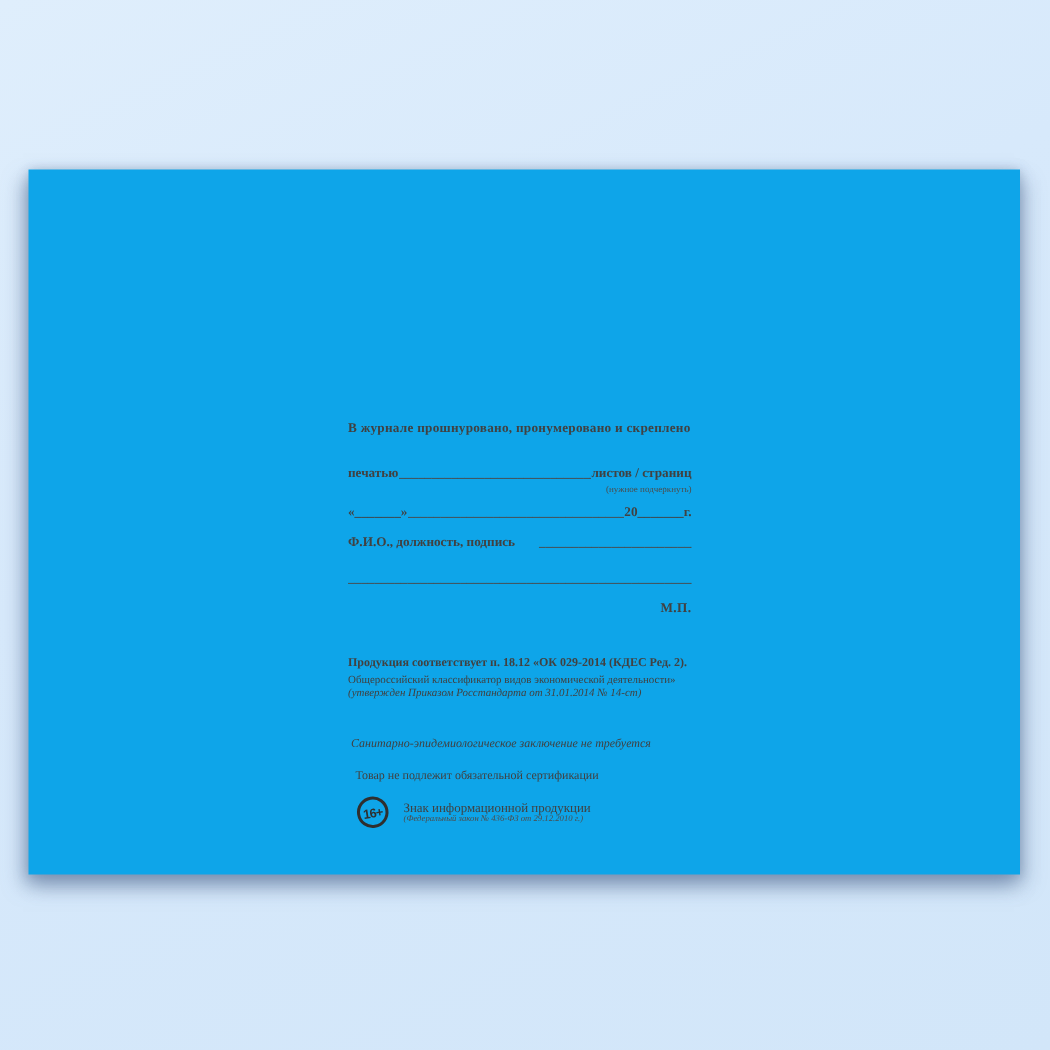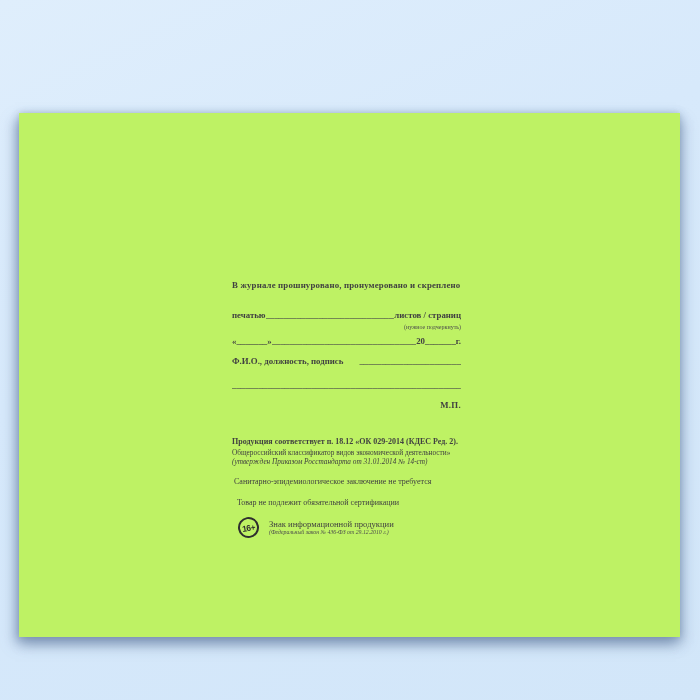--- a/index.html
+++ b/index.html
@@ -2,22 +2,22 @@
 <html><head>
 <meta charset="utf-8">
 <style>
   html,body{margin:0;padding:0;}
   body{
     width:700px;height:700px;position:relative;overflow:hidden;
     background:linear-gradient(155deg,#dfeefc 0%,#d7e9fb 40%,#d2e6f9 100%);
     font-family:"Liberation Serif","DejaVu Serif",serif;
   }
   .sheet{
-    position:absolute;left:19px;top:113px;width:661px;height:524px;
-    background:#bef264;
+    position:absolute;left:19px;top:113px;width:661px;height:470px;
+    background:#0ea5e9;
     box-shadow:-4px 7px 12px rgba(96,122,158,.55),
                4px 7px 12px rgba(96,122,158,.38),
                0 0 7px rgba(108,134,168,.42);
   }
   .text-col{
     position:absolute;left:213px;top:167px;width:229px;
     color:#414141;
   }
   .line{display:flex;align-items:baseline;}
   .fill{flex:1 1 0;min-width:0;overflow:hidden;white-space:nowrap;color:#4a4a4a;}
@@ -26,21 +26,21 @@
   .l2{margin-top:19px;}
   .note-sm{font-size:6px;line-height:7px;margin-top:3px;text-align:right;font-weight:normal;color:#4c4c4c;}
   .l4{margin-top:5px;}
   .l5{margin-top:9px;gap:16px;}
   .l6{margin-top:13px;overflow:hidden;white-space:nowrap;color:#4a4a4a;}
   .lmp{margin-top:9px;text-align:right;letter-spacing:0.3px;}
   .b2{font-size:8px;line-height:10px;white-space:nowrap;}
   .l8{margin-top:26px;font-weight:bold;}
   .l9{font-size:7.3px;line-height:9px;margin-top:1px;}
   .l10{font-size:7.3px;line-height:9px;font-style:italic;margin-top:0;}
-  .n1{margin-top:11px;padding-left:2px;}
+  .n1{margin-top:25px;padding-left:2px;font-style:italic;}
   .n2{margin-top:11px;padding-left:5px;}
   .n3{margin-top:11px;padding-left:5px;}
   .age-row{display:flex;align-items:center;margin-top:9px;padding-left:6px;}
   .badge{
     width:17px;height:17px;border:2px solid #2f2f2f;border-radius:50%;
     display:flex;align-items:center;justify-content:center;
     font-weight:bold;font-size:8.5px;color:#2f2f2f;
     transform:rotate(-9deg);flex:0 0 auto;
     font-family:"Liberation Sans","DejaVu Sans",sans-serif;letter-spacing:-0.5px;
   }

